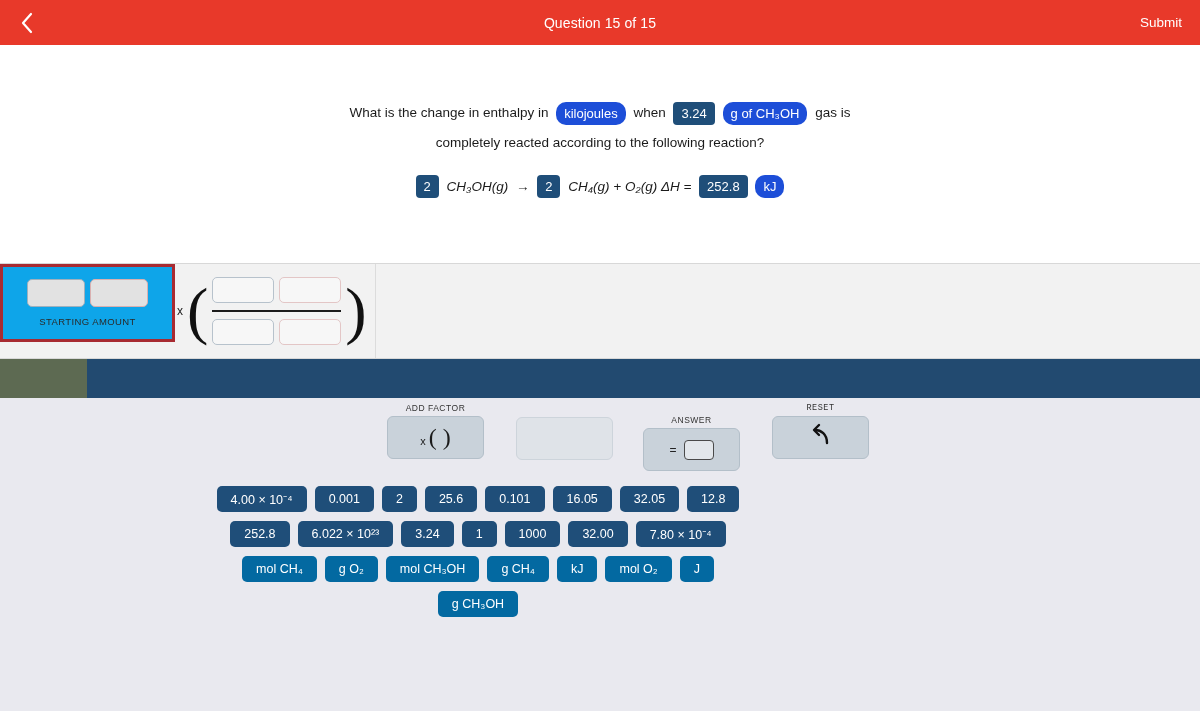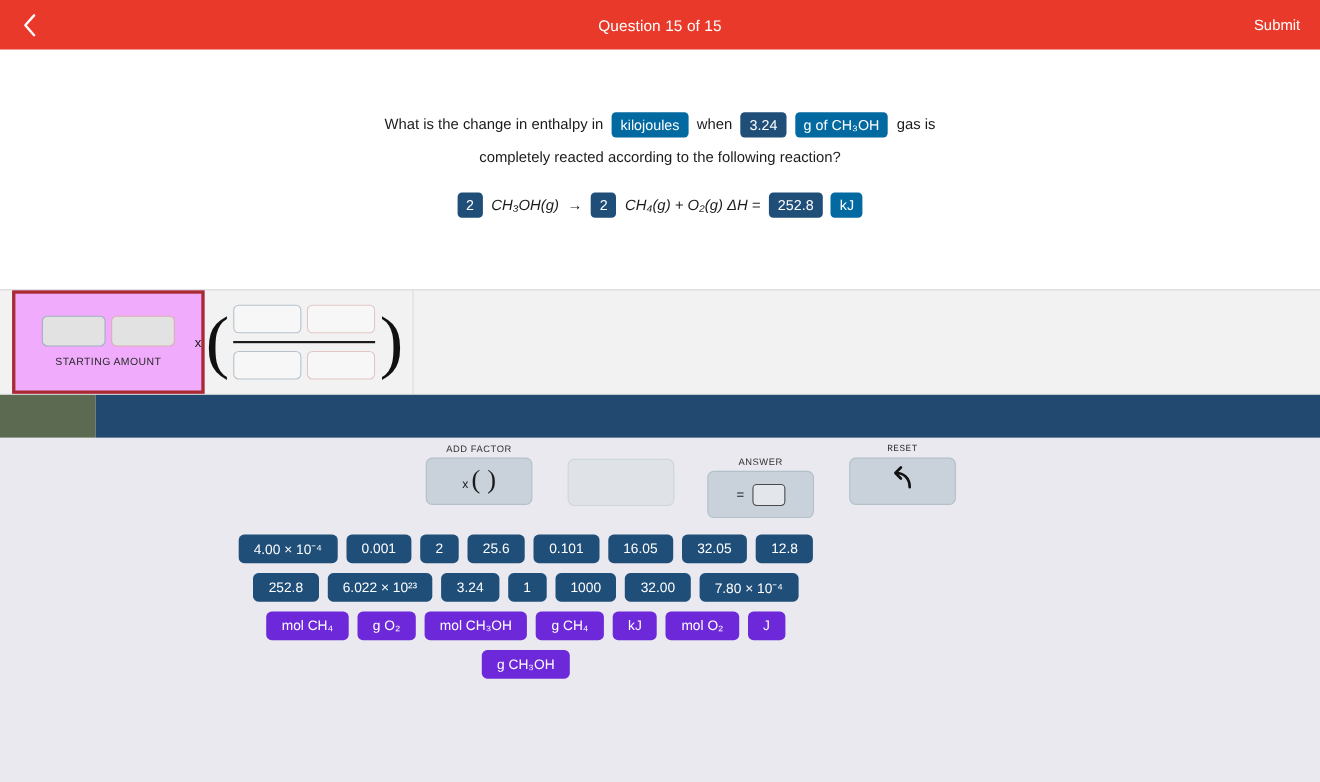--- a/index.html
+++ b/index.html
@@ -37,34 +37,34 @@
     position: absolute; left: 0; top: 98px; width: 1200px;
     text-align: center; color: #1b1b1b; font-size: 13.5px; line-height: 30px;
   }
   .question .line { display: block; }
   .chip {
     display: inline-block; vertical-align: middle;
     border-radius: 4px; color: #ffffff;
     padding: 4px 8px; margin: 0 2px; font-size: 13px; line-height: 15px;
     white-space: nowrap;
   }
-  .chip.red  { background: #0369a1; }
+  .chip.red  { background: #1d4ed8; border-radius: 10px; }
   .chip.blue { background: #1f4e79; }
   .txt { display: inline-block; vertical-align: middle; padding: 0 2px; }
   .eqline { margin-top: 13px; display: block; }
   .eqline .txt { font-size: 13.5px; font-style: italic; }
 
   
   .workarea {
     position: absolute; left: 0; top: 263px; width: 1200px; height: 96px;
     background: #f2f2f2; border-top: 1px solid #d8d8d8; border-bottom: 1px solid #d8d8d8;
   }
   .startbox {
-    position: absolute; left: 11px; top: 0; width: 175px; height: 94px;
-    background: #f0abfc; border: 3px solid #a82b32;
+    position: absolute; left: 0; top: 0; width: 175px; height: 78px;
+    background: #0ea5e9; border: 3px solid #a82b32;
     display: flex; flex-direction: column; align-items: center; justify-content: center;
   }
   .slotrow { display: flex; gap: 5px; }
   .slot {
     width: 58px; height: 28px; border-radius: 5px; background: #e2e2e2;
   }
   .slot.b { border: 1px solid #9fb0bd; }
   .slot.r { border: 1px solid #d9b0b0; }
   .startlabel {
     margin-top: 9px; font-size: 9.5px; letter-spacing: .4px; color: #2a2a2a;
@@ -117,21 +117,21 @@
 
   
   .tokens { position: absolute; left: 0; top: 88px; width: 956px; }
   .trow { display: flex; justify-content: center; gap: 8px; margin-bottom: 9px; }
   .token {
     border-radius: 5px; color: #ffffff; font-size: 12.5px;
     height: 26px; display: flex; align-items: center; justify-content: center;
     padding: 0 14px; cursor: pointer; white-space: nowrap;
   }
   .token.blue { background: #1f4e79; }
-  .token.red  { background: #6d28d9; }
+  .token.red  { background: #0369a1; }
 </style>
 </head>
 <body>
 
 <div id="app">
 
   <div class="topbar">
     <div class="back">
       <span>
         <svg width="14" height="22" viewBox="0 0 14 22">

